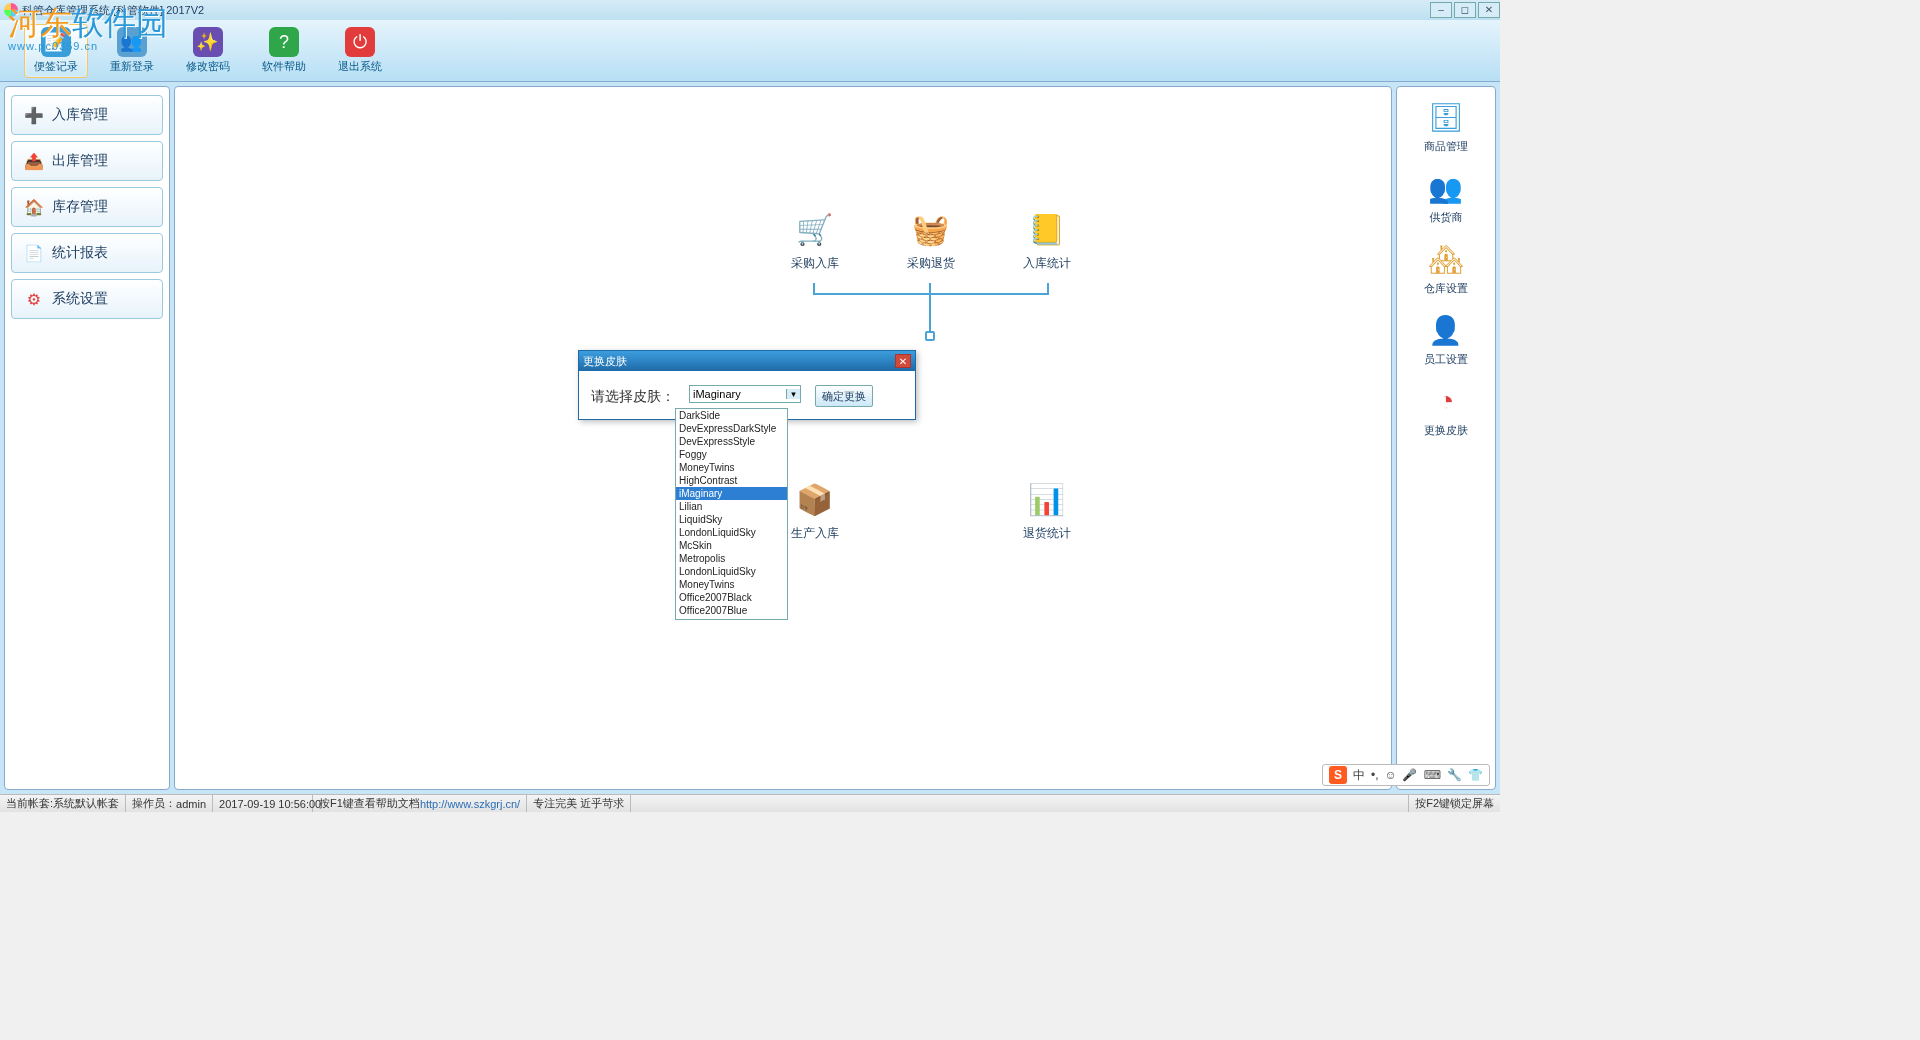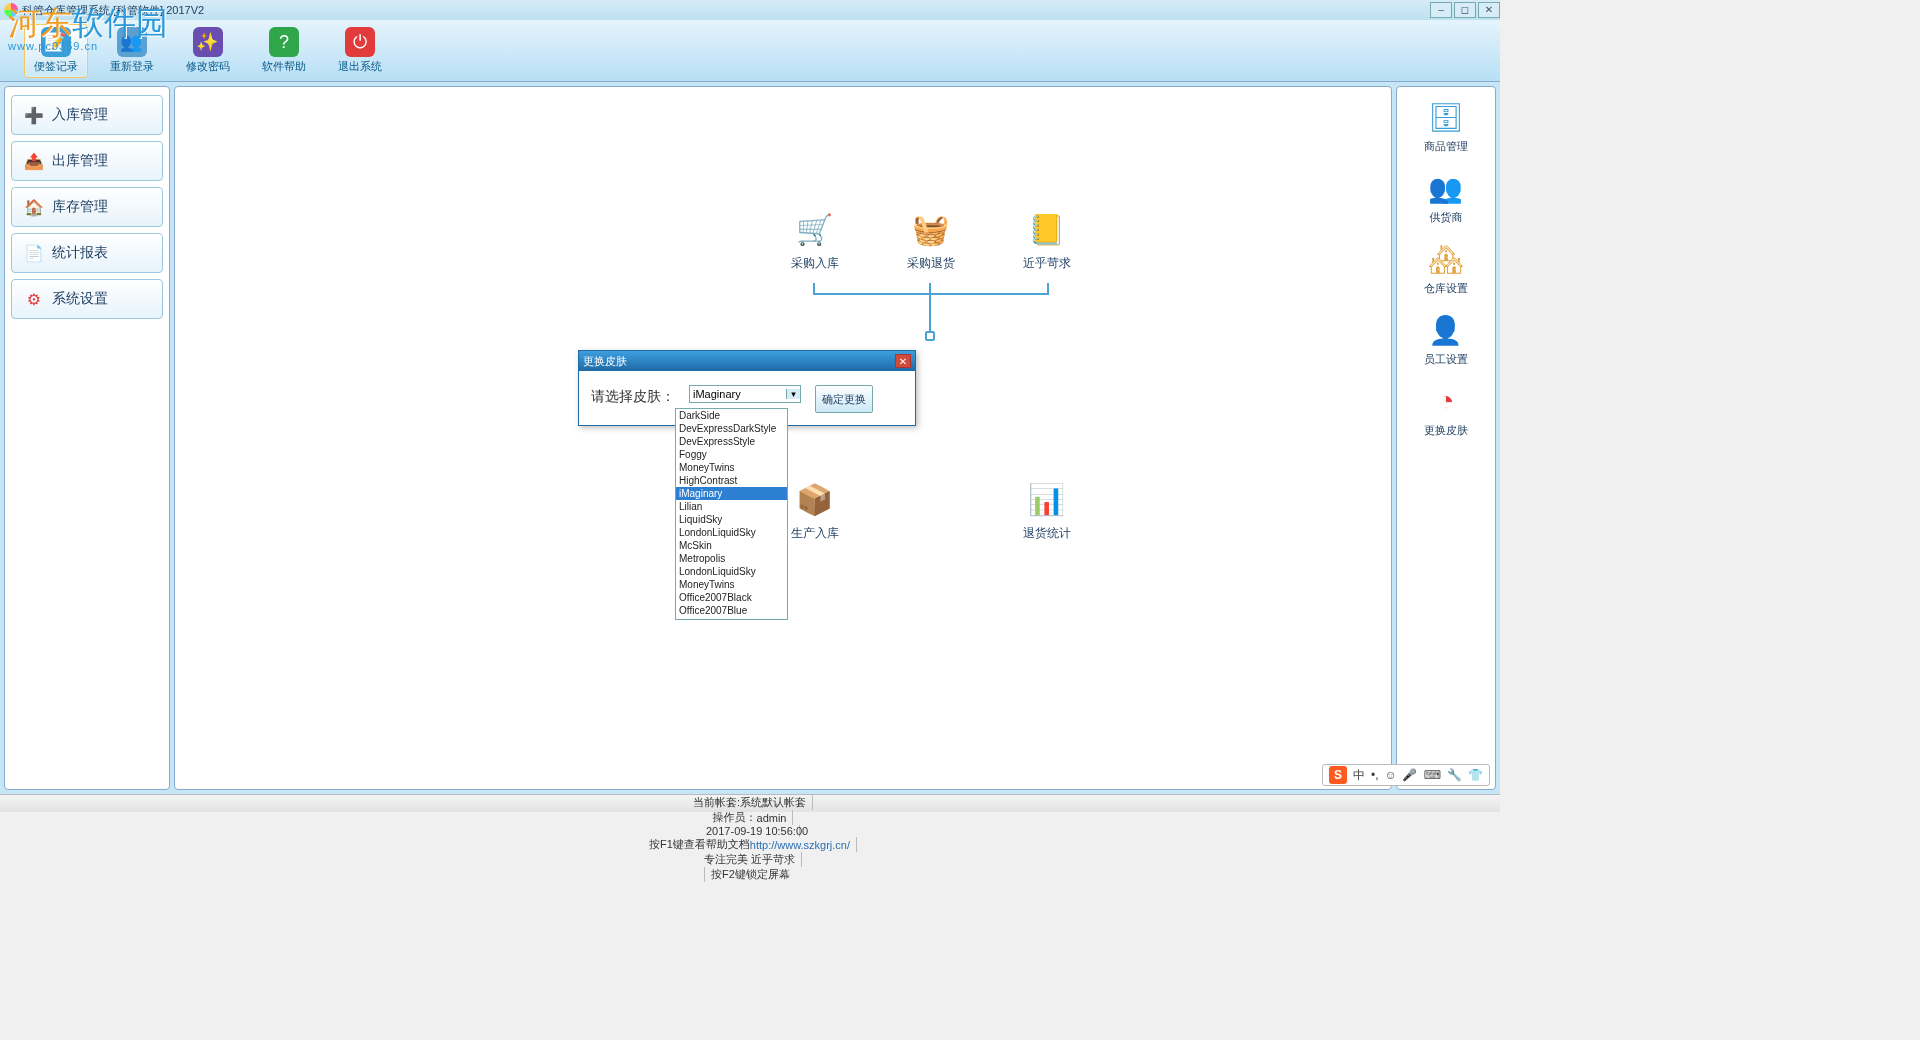--- a/index.html
+++ b/index.html
@@ -45,27 +45,27 @@
 
 
 .dialog { position:absolute; left:578px; top:350px; width:338px; background:#fff; border:1px solid #1e6aa7; box-shadow:2px 2px 6px rgba(0,0,0,.25); z-index:100; }
 .dlg-title { height:20px; background:linear-gradient(#3d9ede,#1e6aa7); color:#fff; font-size:11px; display:flex; align-items:center; padding:0 4px; }
 .dlg-title .spacer { flex:1; }
 .dlg-title .close { width:16px; height:14px; background:#d24a3a; color:#fff; font-size:10px; line-height:14px; text-align:center; border:1px solid #a33; }
 .dlg-body { padding:14px 12px 12px; display:flex; align-items:flex-start; gap:14px; }
 .dlg-body label { font-size:14px; color:#333; padding-top:3px; }
 .skin-select { width:112px; height:18px; border:1px solid #7aa; font-size:11px; padding-left:3px; background:#fff; display:flex; align-items:center; justify-content:space-between; }
 .skin-select .arrow { width:14px; text-align:center; background:#d6ecf7; border-left:1px solid #7aa; font-size:9px; }
-.ok-btn { width:58px; height:28px; border:1px solid #7aa; background:linear-gradient(#fefefe,#cbe8f7); font-size:11px; color:#1a3a5e; border-radius:2px; cursor:pointer; }
+.ok-btn { width:58px; height:22px; border:1px solid #7aa; background:linear-gradient(#fefefe,#cbe8f7); font-size:11px; color:#1a3a5e; border-radius:2px; cursor:pointer; }
 .skin-list { position:absolute; left:675px; top:408px; width:113px; max-height:212px; overflow:hidden; background:#fff; border:1px solid #7aa; z-index:101; }
 .skin-list .opt { font-size:10px; padding:0 3px; line-height:13px; color:#222; cursor:pointer; white-space:nowrap; }
 .skin-list .opt.sel { background:#2d7fd3; color:#fff; }
 
 
-.status { position:absolute; left:0; right:0; bottom:0; height:18px; background:linear-gradient(#f4f4f4,#e2e2e2); border-top:1px solid #bbb; display:flex; align-items:center; font-size:11px; color:#333;flex-direction:column; }
+.status { position:absolute; left:0; right:0; bottom:0; height:18px; background:linear-gradient(#f4f4f4,#e2e2e2); border-top:1px solid #bbb; display:flex; align-items:flex-end; font-size:11px; color:#333; }
 .status .cell { padding:0 6px; border-right:1px solid #bbb; height:100%; display:flex; align-items:center; white-space:nowrap; }
 .status .link { color:#2b6fb5; }
 .status .flex { flex:1; }
 
 
 .ime { position:absolute; right:10px; bottom:26px; height:22px; background:#fff; border:1px solid #bbb; border-radius:3px; display:flex; align-items:center; padding:0 6px; gap:6px; font-size:12px; color:#444; z-index:60; }
 .ime .sogo { width:18px; height:18px; background:#ff5a1f; color:#fff; border-radius:3px; font-weight:bold; text-align:center; line-height:18px; }
 </style>
 </head>
 <body>
@@ -143,21 +143,21 @@
     <div class="diag-item" style="left: 600px; top: 120px;">
           <div class="di-ic">🛒</div>
           <span>采购入库</span>
         </div>
         <div class="diag-item" style="left: 716px; top: 120px;">
           <div class="di-ic">🧺</div>
           <span>采购退货</span>
         </div>
         <div class="diag-item" style="left: 832px; top: 120px;">
           <div class="di-ic">📒</div>
-          <span>近乎苛求</span>
+          <span>入库统计</span>
         </div>
         <div class="diag-item" style="left: 600px; top: 390px;">
           <div class="di-ic">📦</div>
           <span>生产入库</span>
         </div>
         <div class="diag-item" style="left: 832px; top: 390px;">
           <div class="di-ic">📊</div>
           <span>退货统计</span>
         </div>
       </div>

